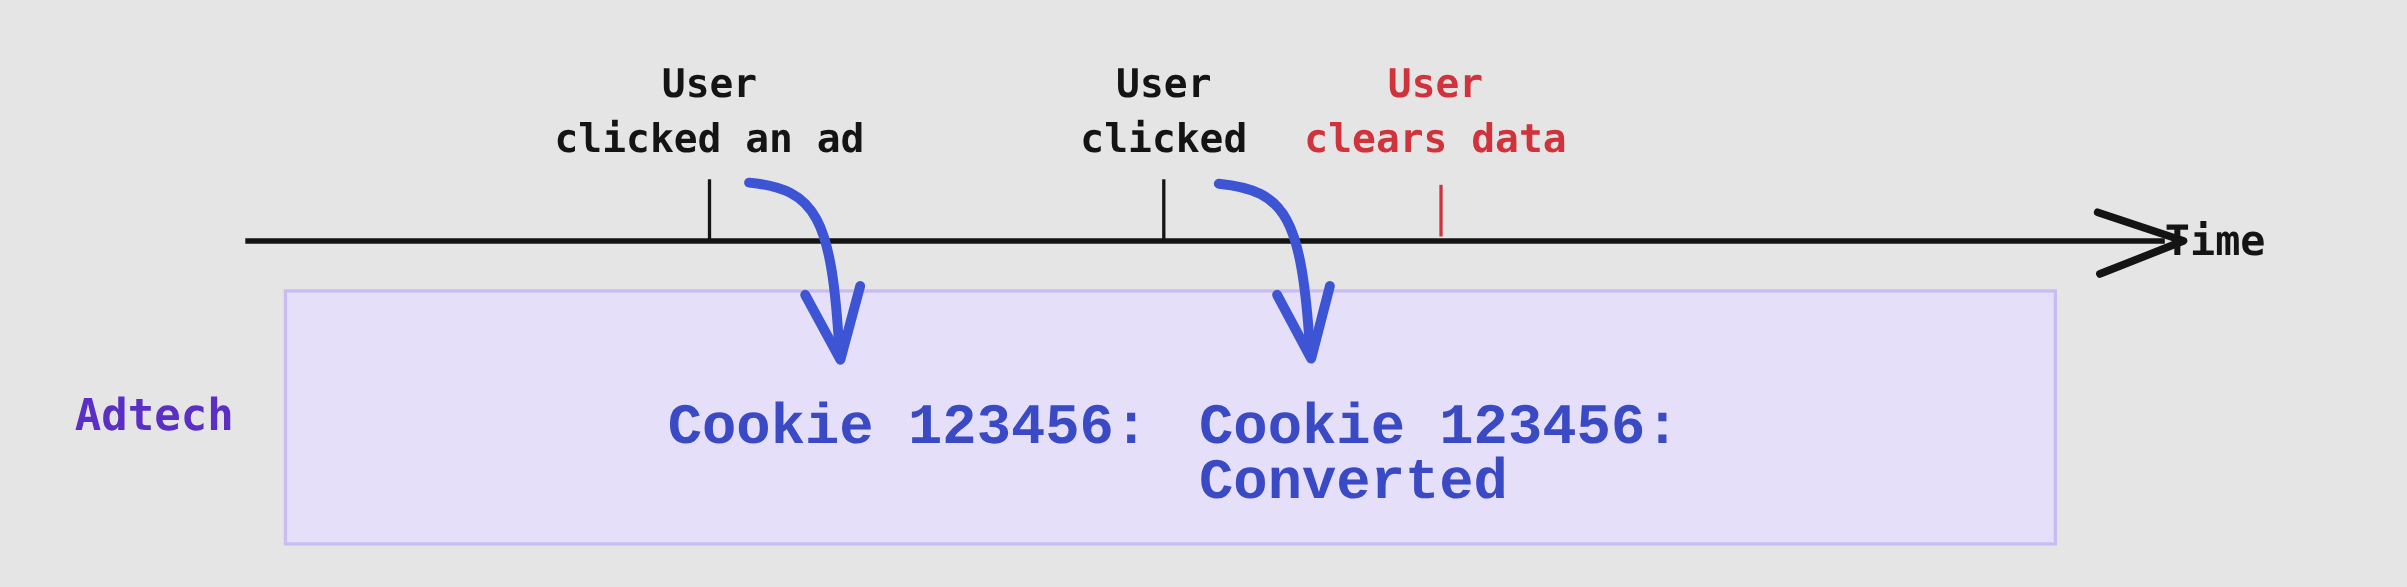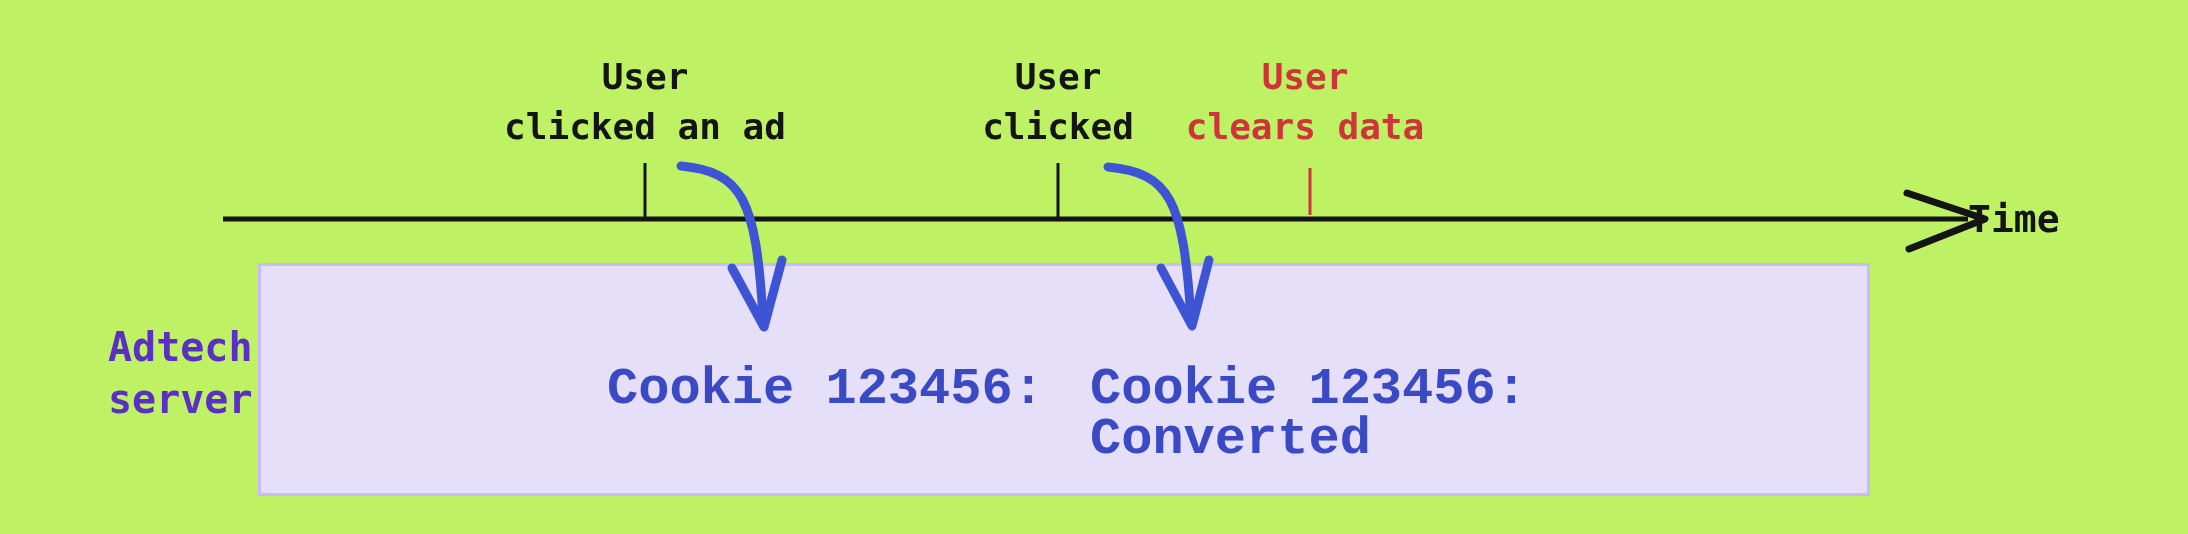--- a/index.html
+++ b/index.html
@@ -9,21 +9,21 @@
     --record-blue:#3a49c4;
     --arrow-blue:#3d55d4;
     --box-fill:#e5dff9;
     --box-border:#c9bcf2;
   }
   html,body{margin:0;padding:0;background:#ffffff;}
   .canvas{
     position:relative;
     width:2188px;
     height:534px;
-    background:#bef264;
+    background:#e5e5e5;
     overflow:hidden;
     font-family:"DejaVu Sans Mono", monospace;
     font-weight:bold;
   }
   .overlay{
     position:absolute;
     left:0;top:0;width:2188px;height:534px;
     pointer-events:none;
   }
   .server-box{
@@ -48,26 +48,25 @@
   .axis-label{
     position:absolute;
     left:1968px;top:200px;
     font-size:38px;
     line-height:38px;
     color:var(--ink);
     white-space:nowrap;
   }
   .server-label{
     position:absolute;
-    left:68px;top:321px;
+    left:68px;top:352px;
     font-size:40px;
     line-height:52px;
     color:var(--server-purple);
     white-space:nowrap;
-    margin-left:40px;
   }
   .cookie-record{
     position:absolute;
     top:365px;
     font-size:52px;
     line-height:50px;
     color:var(--record-blue);
     white-space:nowrap;
     font-family:Liberation Mono, monospace;
   }
@@ -114,21 +113,20 @@
   </div>
   <div class="event-label alert" style="left:1305px;">
     <div>User</div>
     <div>clears data</div>
   </div>
 
   <div class="axis-label">Time</div>
 
   <div class="server-label">
     <div>Adtech</div>
-    <div>server</div>
   </div>
 
   <div class="cookie-record first">
     <div>Cookie 123456:</div>
   </div>
   <div class="cookie-record second">
     <div>Cookie 123456:</div>
     <div>Converted</div>
   </div>
 

